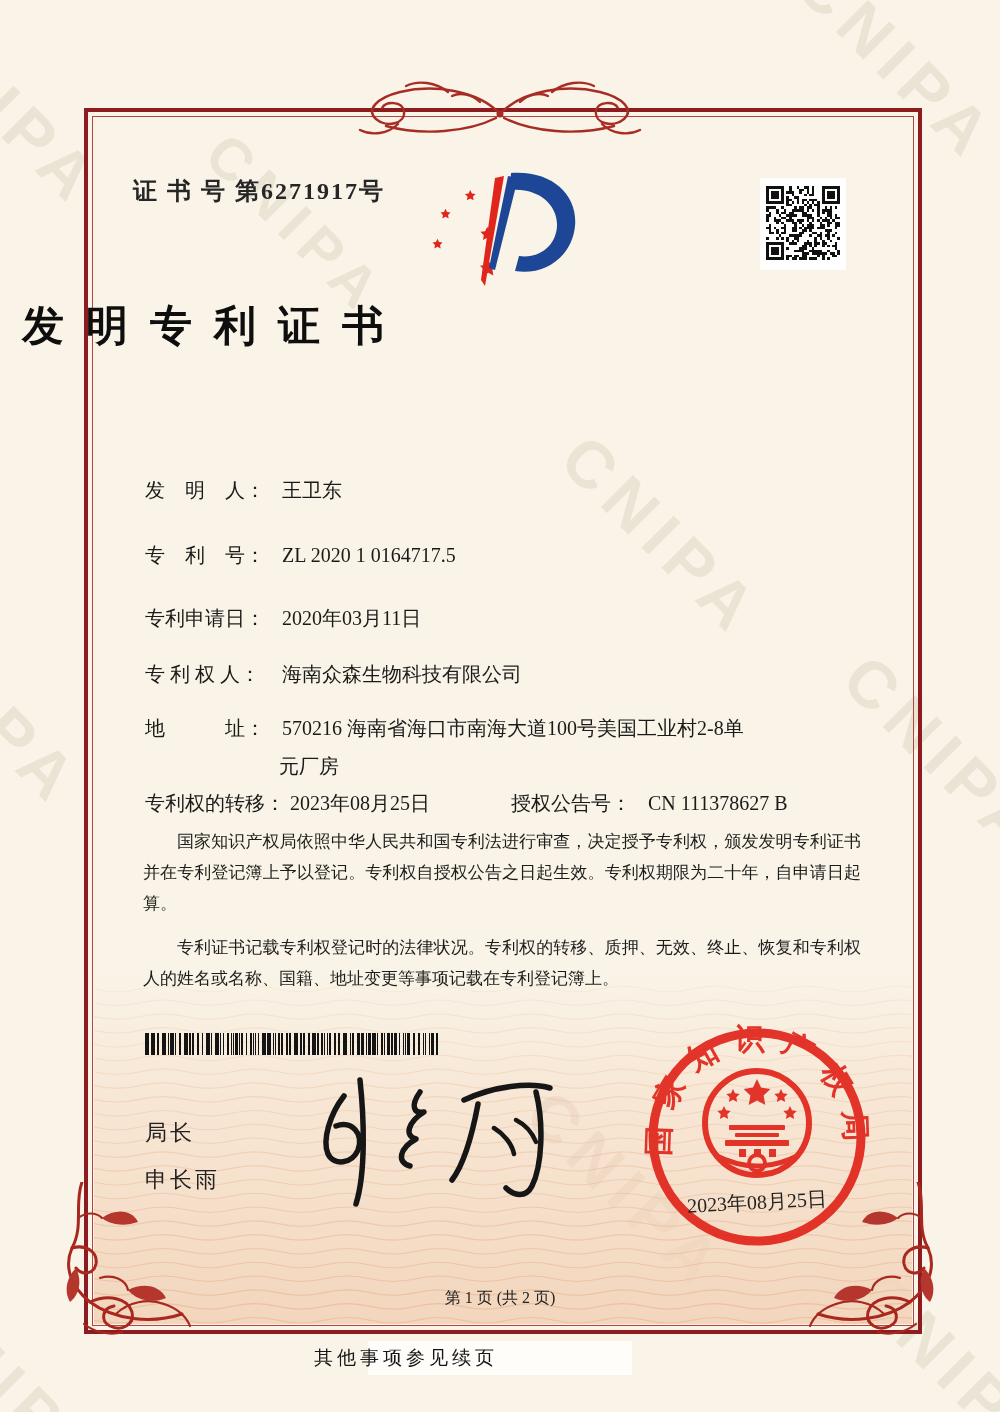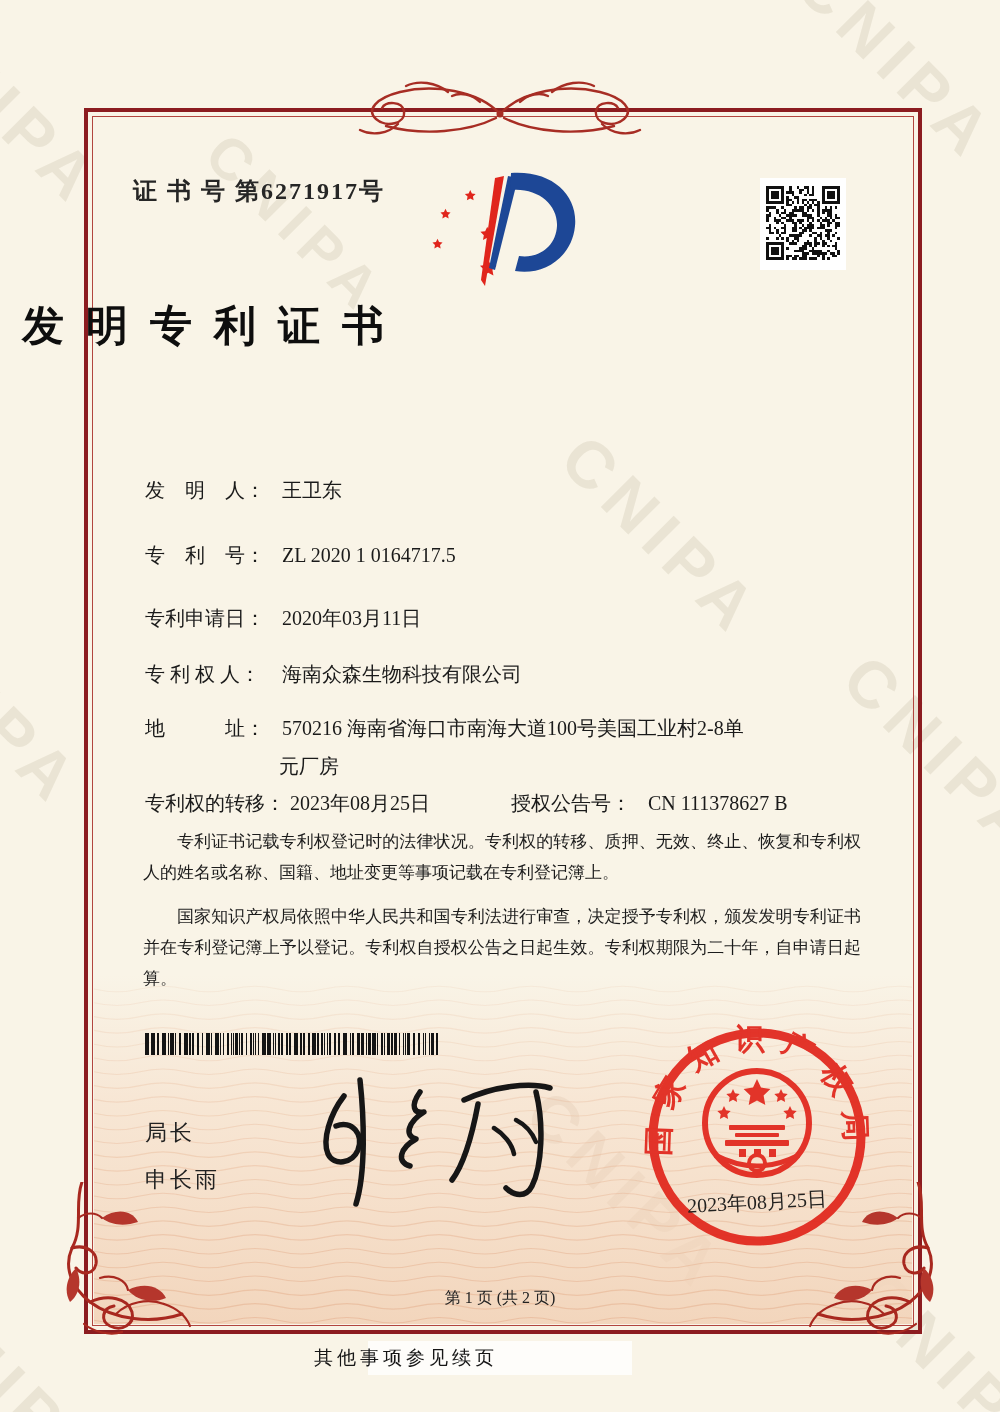--- a/index.html
+++ b/index.html
@@ -500,22 +500,22 @@
   </div>
   <div class="fcont" style="top:753px;">元厂房</div>
   <div class="frow" style="top:790px;">
     <span class="flabel">专利权的转移：</span>
     <span class="fvalue">2023年08月25日</span>
     <span class="flabel flabel2">授权公告号：</span>
     <span class="fvalue">CN 111378627 B</span>
   </div>
 
   <div class="bodytext">
+    <p>国家知识产权局依照中华人民共和国专利法进行审查，决定授予专利权，颁发发明专利证书并在专利登记簿上予以登记。专利权自授权公告之日起生效。专利权期限为二十年，自申请日起算。</p>
     <p>专利证书记载专利权登记时的法律状况。专利权的转移、质押、无效、终止、恢复和专利权人的姓名或名称、国籍、地址变更等事项记载在专利登记簿上。</p>
-    <p>国家知识产权局依照中华人民共和国专利法进行审查，决定授予专利权，颁发发明专利证书并在专利登记簿上予以登记。专利权自授权公告之日起生效。专利权期限为二十年，自申请日起算。</p>
   </div>
 
   <div class="barcode">
     <svg id="bars" width="296" height="22">
         <rect x="0" y="0" width="4" height="22" fill="#141414"></rect>
         <rect x="6" y="0" width="4" height="22" fill="#141414"></rect>
         <rect x="12" y="0" width="2" height="22" fill="#141414"></rect>
         <rect x="17" y="0" width="4" height="22" fill="#141414"></rect>
         <rect x="23" y="0" width="1" height="22" fill="#141414"></rect>
         <rect x="25" y="0" width="4" height="22" fill="#141414"></rect>

